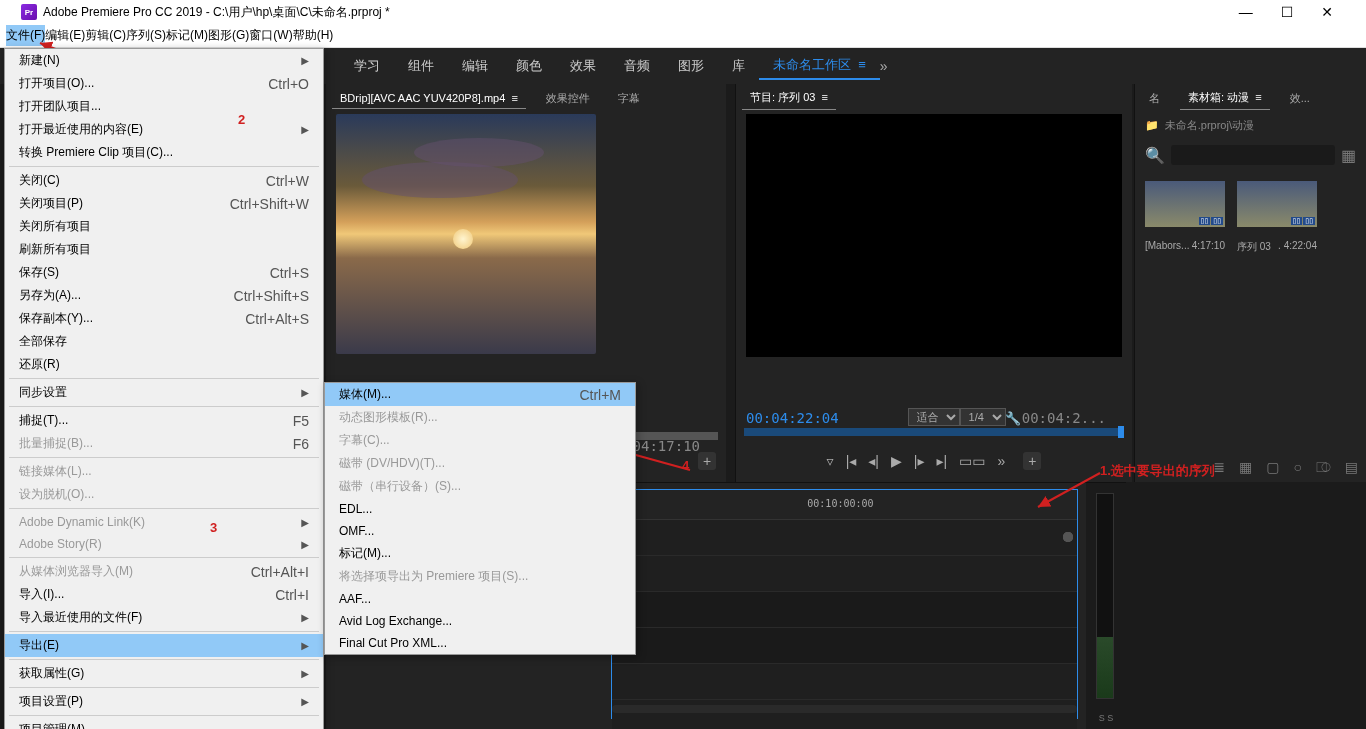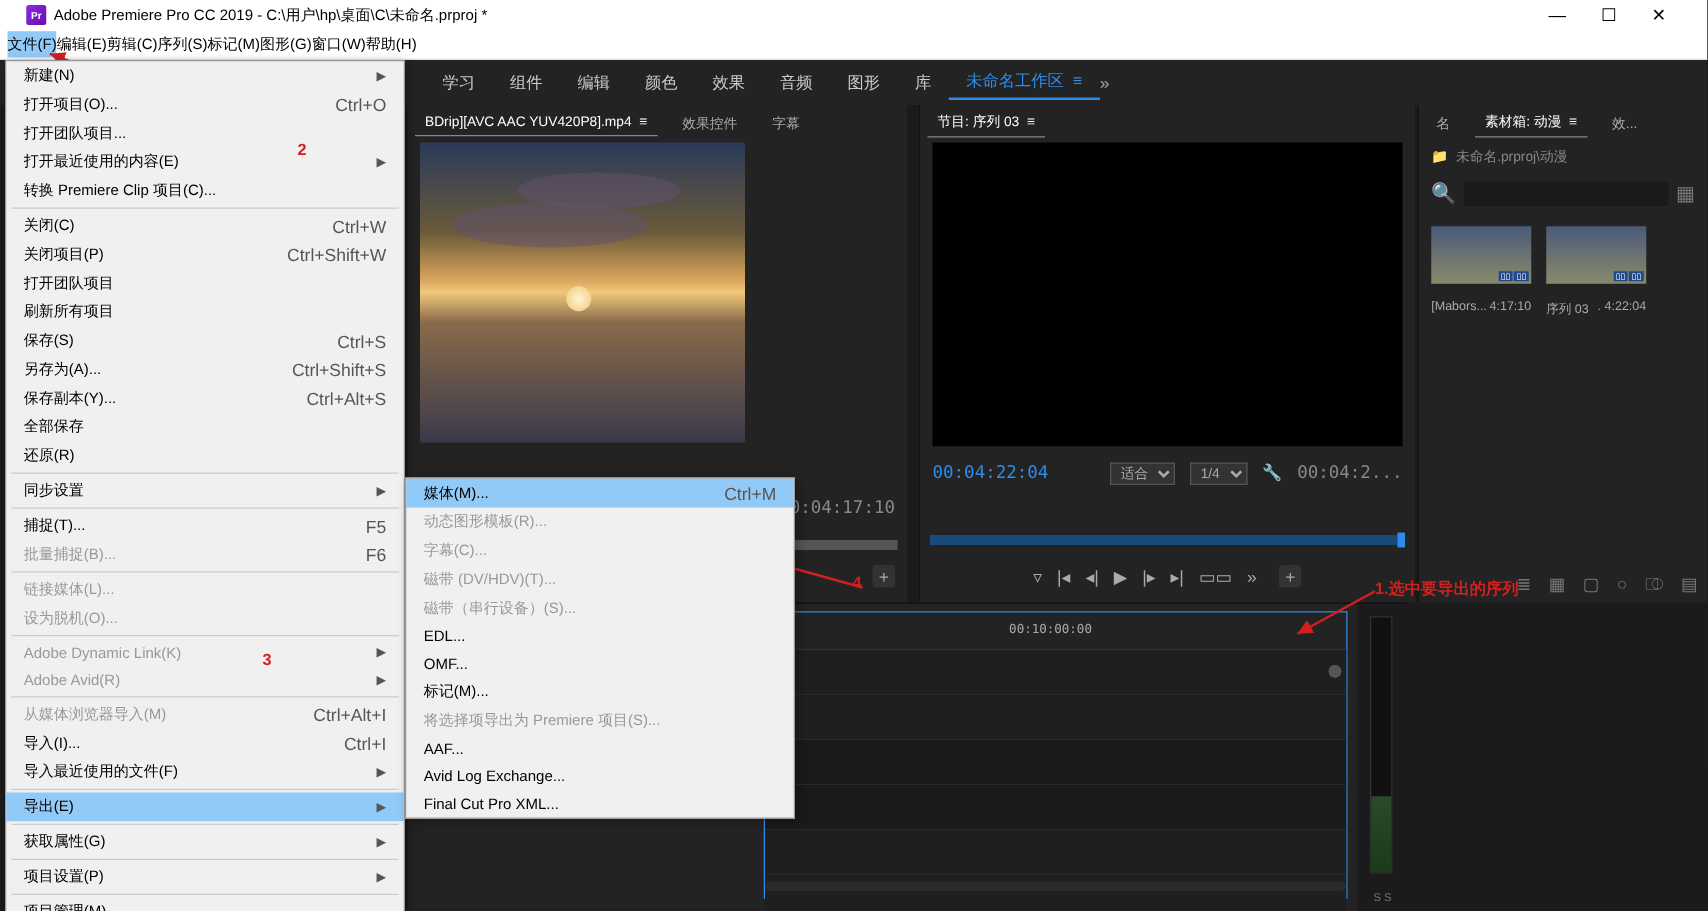--- a/index.html
+++ b/index.html
@@ -25,21 +25,21 @@
 .file-menu{left:4px;top:48px;width:320px}
 .export-menu{left:324px;top:382px;width:312px}
 .panels{position:absolute;left:0;top:84px;right:0;bottom:0;background:#1b1b1b}
 .source-panel{position:absolute;left:326px;top:0;width:400px;height:398px;background:#232323}
 .tab-row{height:28px;display:flex;align-items:center;font-size:11px;color:#aaa;padding-left:6px;gap:12px}
 .tab{padding:4px 8px;cursor:pointer}
 .tab.active{color:#fff;border-bottom:1px solid #888}
 .source-vid{position:absolute;left:10px;top:30px;width:260px;height:240px;background:linear-gradient(180deg,#2a3a5a 0%,#6a5a3a 30%,#d4a05a 45%,#f0c878 50%,#8a6a4a 60%,#3a3a4a 100%);border-radius:2px}
 .sun{position:absolute;left:45%;top:48%;width:20px;height:20px;background:radial-gradient(circle,#fff5d0,#f0c878);border-radius:50%}
 .cloud{position:absolute;background:rgba(100,80,110,.5);border-radius:50%}
-.ctl-row{position:absolute;bottom:0;left:0;right:0;height:56px;display:flex;align-items:flex-start;padding:0 10px;color:#aaa;font-size:11px;gap:12px}
+.ctl-row{position:absolute;bottom:0;left:0;right:16px;height:56px;display:flex;align-items:flex-end;padding:0 10px;color:#aaa;font-size:11px;gap:0}
 .ctl-row .tc{color:#888;font-family:monospace;font-size:14px}
 .ctl-row .tc.blue{color:#2d8ceb}
 .ctl-row select{background:#333;color:#aaa;border:1px solid #555;font-size:11px;padding:1px 4px}
 .ctl-row .wrench{font-size:13px}
 .program-panel{position:absolute;left:735px;top:0;width:397px;height:398px;background:#232323;border-left:1px solid #111}
 .program-vid{position:absolute;left:10px;top:30px;right:10px;height:243px;background:#000}
 .transport{position:absolute;bottom:6px;left:0;right:0;height:30px;display:flex;align-items:center;justify-content:center;gap:12px;color:#aaa;font-size:14px}
 .transport span{cursor:pointer}
 .ruler{position:absolute;bottom:40px;left:8px;right:8px;height:20px;display:flex;align-items:center}
 .ruler-track{flex:1;height:4px;background:#444;position:relative}
@@ -284,21 +284,21 @@
     <div class="sep"></div>
     <div class="ditem">
       <span>关闭(C)</span>
       <span class="sc">Ctrl+W</span>
     </div>
     <div class="ditem">
       <span>关闭项目(P)</span>
       <span class="sc">Ctrl+Shift+W</span>
     </div>
     <div class="ditem">
-      <span>打开团队项目</span>
+      <span>关闭所有项目</span>
     </div>
     <div class="ditem">
       <span>刷新所有项目</span>
     </div>
     <div class="ditem">
       <span>保存(S)</span>
       <span class="sc">Ctrl+S</span>
     </div>
     <div class="ditem">
       <span>另存为(A)...</span>
@@ -334,21 +334,21 @@
     </div>
     <div class="ditem disabled">
       <span>设为脱机(O)...</span>
     </div>
     <div class="sep"></div>
     <div class="ditem disabled">
       <span>Adobe Dynamic Link(K)</span>
       <span class="arrow">▶</span>
     </div>
     <div class="ditem disabled">
-      <span>Adobe Avid(R)</span>
+      <span>Adobe Story(R)</span>
       <span class="arrow">▶</span>
     </div>
     <div class="sep"></div>
     <div class="ditem disabled">
       <span>从媒体浏览器导入(M)</span>
       <span class="sc">Ctrl+Alt+I</span>
     </div>
     <div class="ditem">
       <span>导入(I)...</span>
       <span class="sc">Ctrl+I</span>

